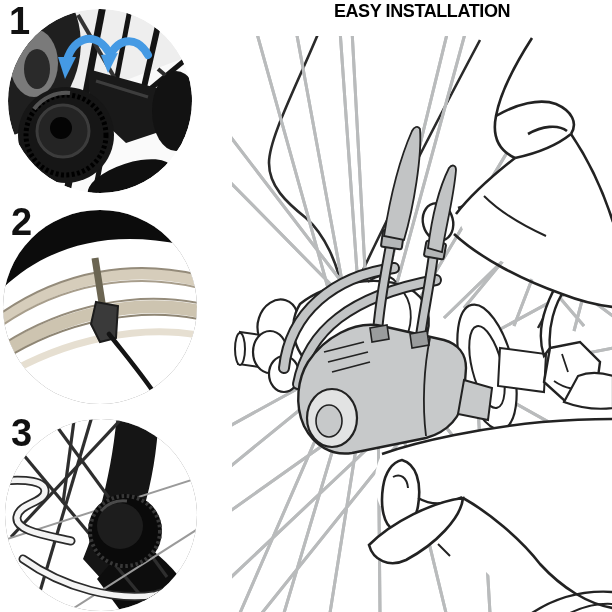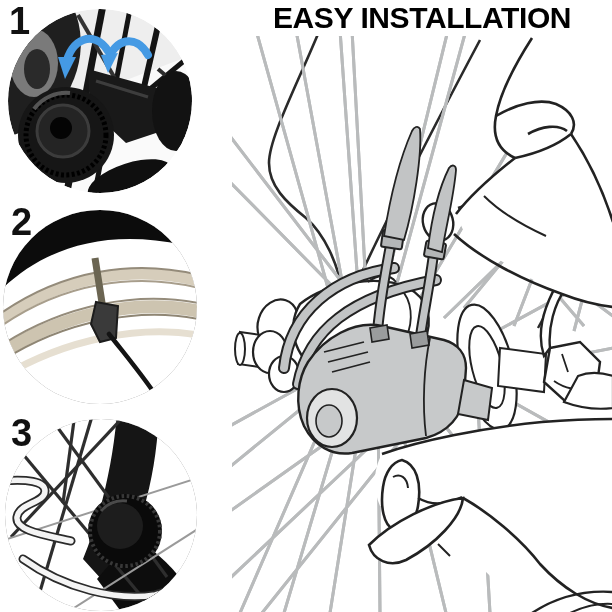--- a/index.html
+++ b/index.html
@@ -1,19 +1,19 @@
 <!DOCTYPE html>
 <html><head>
 <meta charset="utf-8">
 <style>
   html,body{margin:0;padding:0;background:#fff;}
   body{width:612px;height:612px;position:relative;overflow:hidden;
        font-family:"Liberation Sans",sans-serif;}
   .title{position:absolute;left:236px;top:1px;width:372px;text-align:center;
-         font-size:30px;font-weight:bold;letter-spacing:-0.4px;color:#000;
+         font-size:18px;font-weight:bold;letter-spacing:-0.4px;color:#000;
          white-space:nowrap;}
   .step-num{position:absolute;font-size:38px;font-weight:bold;color:#111;
             line-height:1;z-index:5;}
   .num1{left:9px;top:2px;}
   .num2{left:11px;top:203px;}
   .num3{left:11px;top:414px;}
   .photo-circle{position:absolute;border-radius:50%;overflow:hidden;}
   .pc1{left:8px;top:9px;width:184px;height:184px;}
   .pc2{left:3px;top:210px;width:194px;height:194px;}
   .pc3{left:5px;top:419px;width:192px;height:192px;}

